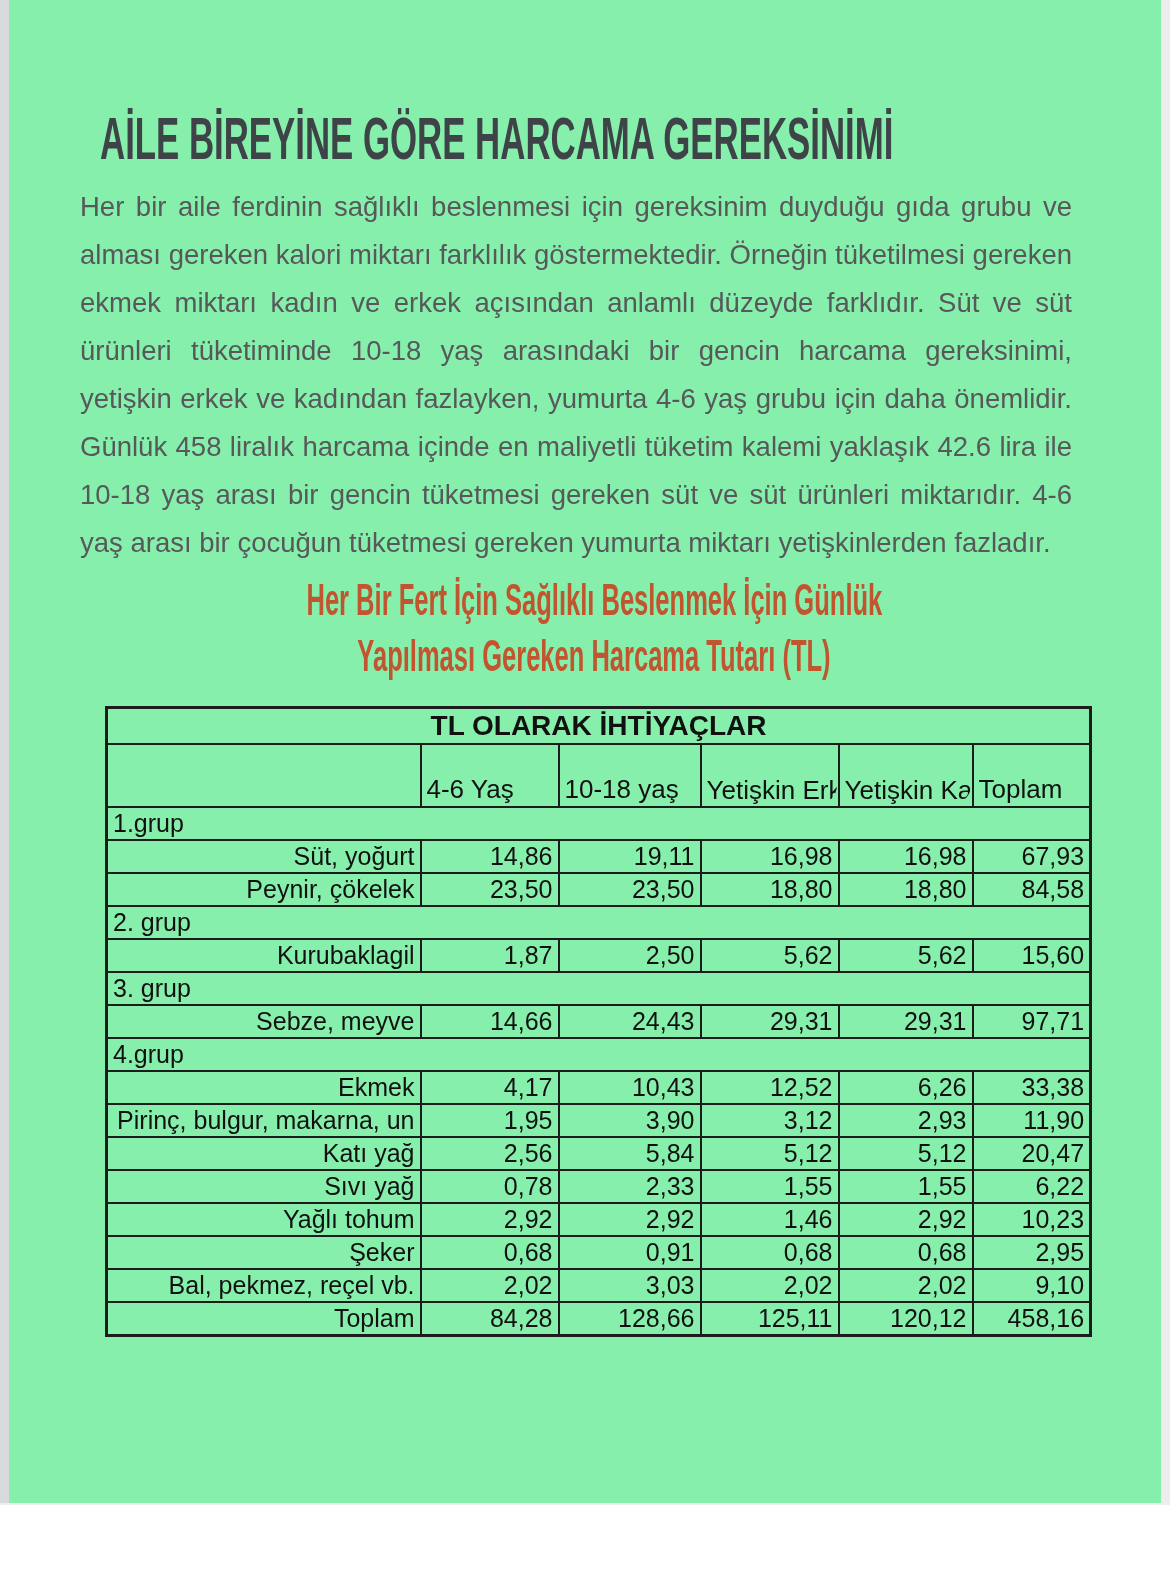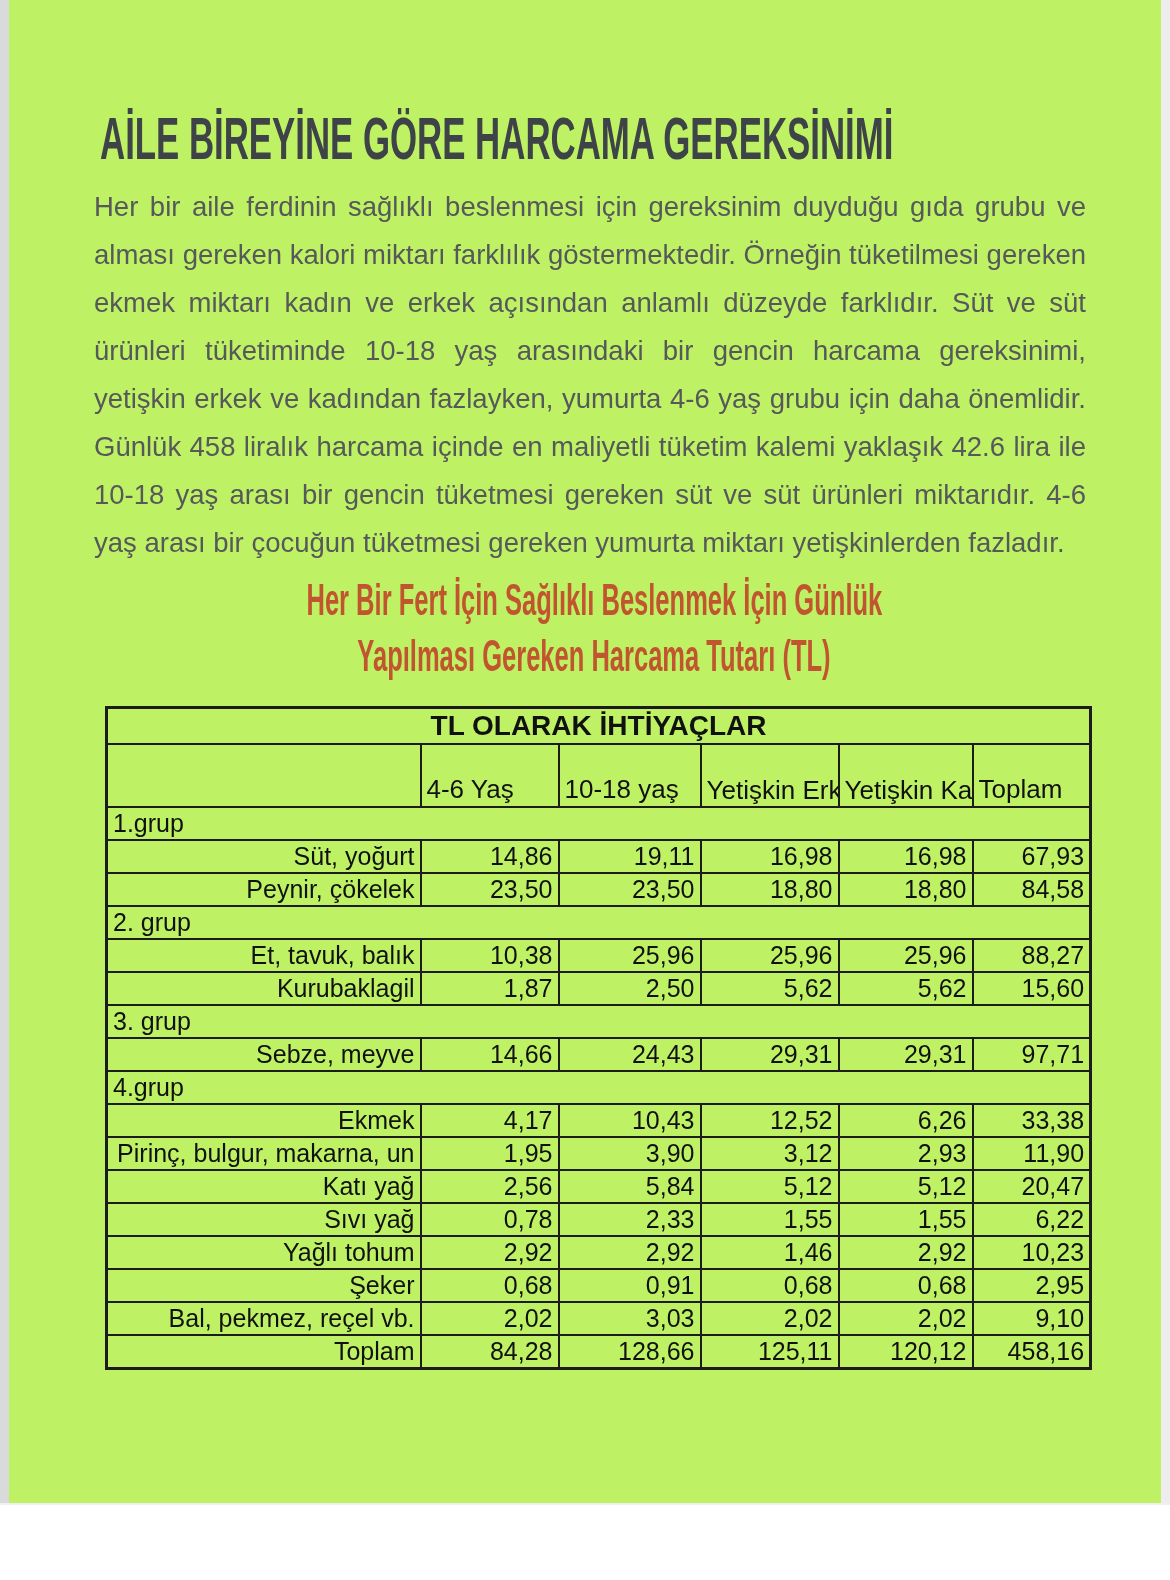--- a/index.html
+++ b/index.html
@@ -3,21 +3,21 @@
 <meta charset="utf-8">
 <style>
   html,body{margin:0;padding:0;}
   body{
     width:1170px;height:1580px;position:relative;overflow:hidden;
     background:#ffffff;
     font-family:"Liberation Sans",sans-serif;
   }
   .page{
     position:absolute;left:9px;top:0;width:1152px;height:1503px;
-    background:#bef264;
+    background:#86efac;
   }
   .gutter-left{
     position:absolute;left:0;top:0;width:9px;height:1503px;
     background:#d9dadb;
   }
   .gutter-right{
     position:absolute;left:1159px;top:0;width:11px;height:1503px;
     background:#ededed;border-left:2px solid #c9c9c9;box-sizing:border-box;
   }
   .page-bottom-edge{
@@ -26,21 +26,21 @@
   }
   .doc-title{
     position:absolute;left:91px;top:68px;height:64px;
     color:#3e4347;font-size:60px;font-weight:bold;line-height:62px;
     white-space:nowrap;
   }
   .doc-title .squeeze{
     display:inline-block;transform:scaleX(0.58);transform-origin:left center;
   }
   .body-paragraph{
-    position:absolute;left:85px;top:155px;width:992px;
+    position:absolute;left:71px;top:155px;width:992px;
     color:#56585a;font-size:27.5px;line-height:48px;
     text-align:justify;
   }
   .subtitle{
     position:absolute;left:85px;top:572px;width:1000px;
     color:#c1552f;font-weight:bold;font-size:44px;text-align:center;
   }
   .subtitle .line{display:block;height:56px;line-height:56px;white-space:nowrap;}
   .subtitle .squeeze{
     display:inline-block;transform:scaleX(0.58);transform-origin:center center;
@@ -53,21 +53,21 @@
   }
   table.needs td{
     border:2px solid #1c1c1c;
     padding:1px 5px;
     overflow:hidden;white-space:nowrap;
     box-sizing:border-box;
   }
   td.table-title{
     height:31px;text-align:center;font-weight:bold;font-size:28px;
   }
-  tr.header-row td{height:63px;vertical-align:bottom;font-size:26px;}
+  tr.header-row td{height:63px;vertical-align:bottom;font-size:26px;border-radius:22px;}
   td.h-left{text-align:left;}
   td.h-center{text-align:center;white-space:normal;line-height:30px;}
   td.group-cell{height:29px;text-align:left;}
   td.label-cell{height:29px;text-align:right;}
   td.num-cell{height:29px;text-align:right;}
 </style>
 </head>
 <body>
 
 <div class="gutter-left"></div>
@@ -122,28 +122,20 @@
           <td class="num-cell">23,50</td>
           <td class="num-cell">23,50</td>
           <td class="num-cell">18,80</td>
           <td class="num-cell">18,80</td>
           <td class="num-cell">84,58</td>
         </tr>
         <tr>
           <td colspan="6" class="group-cell">2. grup</td>
         </tr>
         <tr>
-          <td class="label-cell">Et, tavuk, balık</td>
-          <td class="num-cell">10,38</td>
-          <td class="num-cell">25,96</td>
-          <td class="num-cell">25,96</td>
-          <td class="num-cell">25,96</td>
-          <td class="num-cell">88,27</td>
-        </tr>
-        <tr>
           <td class="label-cell">Kurubaklagil</td>
           <td class="num-cell">1,87</td>
           <td class="num-cell">2,50</td>
           <td class="num-cell">5,62</td>
           <td class="num-cell">5,62</td>
           <td class="num-cell">15,60</td>
         </tr>
         <tr>
           <td colspan="6" class="group-cell">3. grup</td>
         </tr>

